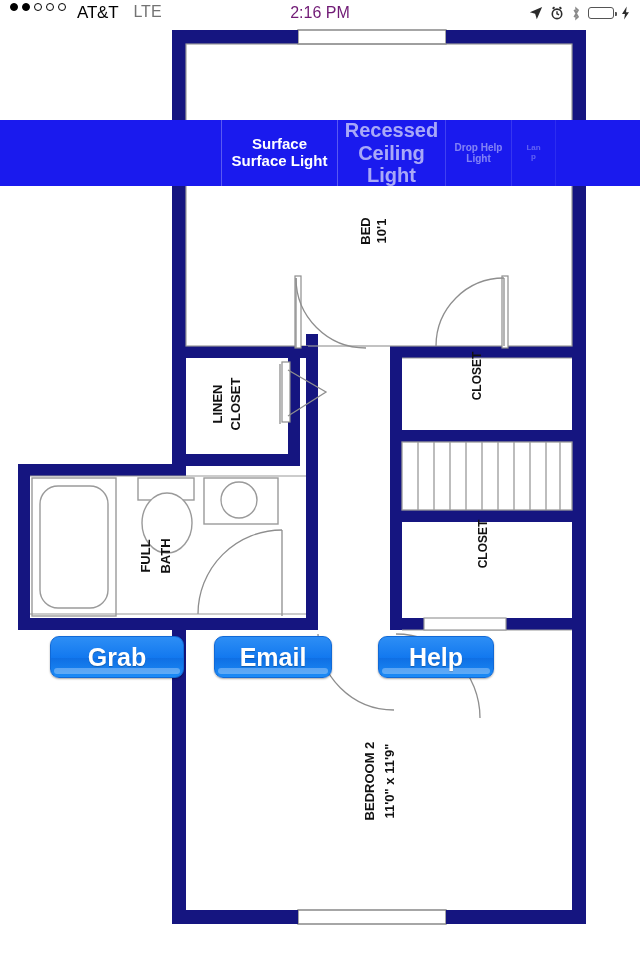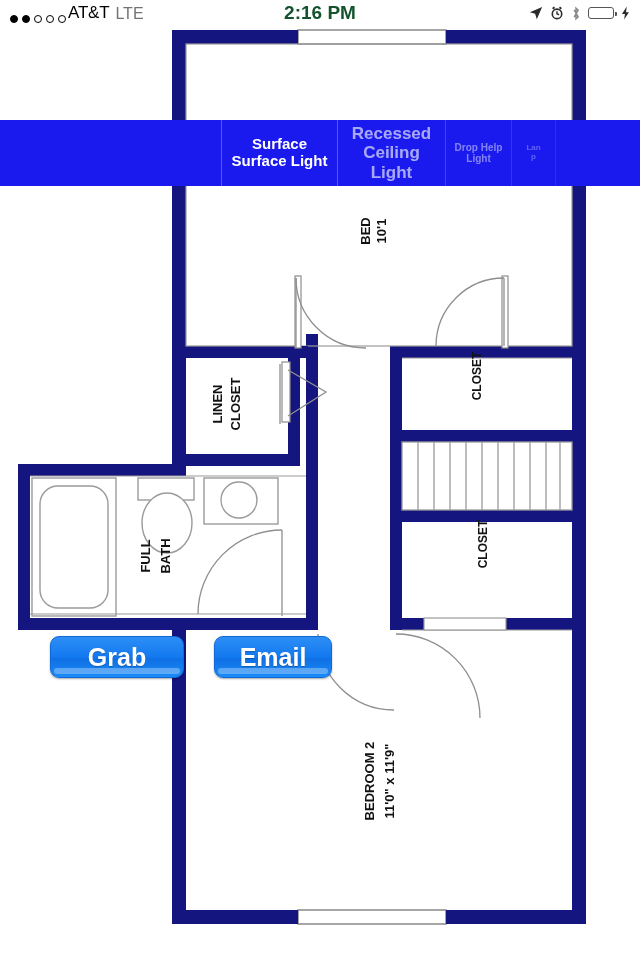--- a/index.html
+++ b/index.html
@@ -10,32 +10,32 @@
     overflow:hidden;
   }
   #app { position:relative; width:640px; height:960px; background:#fff; }
 
   
   .statusbar{
     position:absolute; left:0; top:0; width:640px; height:26px;
     background:#ffffff; display:flex; align-items:center;
     padding:0 10px; z-index:60;
   }
-  .sb-left{ display:flex; align-items:flex-end; gap:2px; }
+  .sb-left{ display:flex; align-items:flex-start; gap:11px; }
   .dots{ display:flex; align-items:center; gap:4px; }
   .dot{ width:8px; height:8px; border-radius:50%; border:1.3px solid #000; }
   .dot.filled{ background:#000; }
   .carrier{ font-size:17px; color:#000; letter-spacing:-.2px; font-weight:400; }
   .lte{ font-size:16px; color:#737373; margin-left:4px; }
   .sb-center{
     position:absolute; left:0; right:0; top:0; height:26px;
     display:flex; align-items:center; justify-content:center;
     pointer-events:none;
   }
-  .clock{ font-size:19px; color:#14532d; font-weight:700; }
+  .clock{ font-size:16px; color:#701a75; font-weight:400; }
   .sb-right{ margin-left:auto; display:flex; align-items:center; gap:7px; }
   .ic{ display:block; }
   .battery{ width:26px; height:12px; border:1.5px solid #555; border-radius:3px;
             position:relative; padding:1.2px; }
   .battery::after{ content:""; position:absolute; right:-4px; top:3.5px;
             width:2.5px; height:4px; background:#555; border-radius:0 1px 1px 0; }
   .batt-fill{ height:100%; background:#4cd964; border-radius:1px; }
 
   
   .plan{ position:absolute; left:0; top:26px; width:640px; height:934px; }
@@ -49,21 +49,21 @@
   }
   .sel-item{
     flex:0 0 auto; height:66px; display:flex; flex-direction:column;
     align-items:center; justify-content:center; text-align:center;
     color:#fff; line-height:1.12; padding:0 8px;
     border-right:1px solid rgba(255,255,255,.28);
     white-space:pre-line;
   }
   .sel-item.pad-left{ width:222px; border-right:1px solid rgba(255,255,255,.28); }
   .sel-0{ width:116px; font-size:15px; font-weight:700; opacity:1; }
-  .sel-1{ width:108px; font-size:17px; font-weight:700; opacity:.62; }
+  .sel-1{ width:108px; font-size:20px; font-weight:700; opacity:.62; }
   .sel-2{ width:86px;  font-size:13px; font-weight:700; opacity:.74; }
   .sel-3{ width:66px;  font-size:10px; font-weight:700; opacity:.45; }
   .sel-4{ width:44px;  font-size:8px;  font-weight:700; opacity:.30; }
 
   
   .btn{
     position:absolute; z-index:45;
     height:42px; border-radius:9px;
     background:linear-gradient(180deg,#2d8ef5 0%,#1278ef 52%,#0f6fe4 53%,#1b8bf7 100%);
     border:1px solid #1169d6;
@@ -277,14 +277,15 @@
     <div class="sel-item sel-1">Recessed
 Ceiling Light</div>
     <div class="sel-item sel-3">Drop Help
 Light</div>
     <div class="sel-item sel-4">Lan
 p</div>
   </div>
 
   <div class="btn btn-grab">Grab</div>
   <div class="btn btn-email">Email</div>
+  <div class="btn btn-help">Help</div>
 
 </div>
 
 </body></html>

